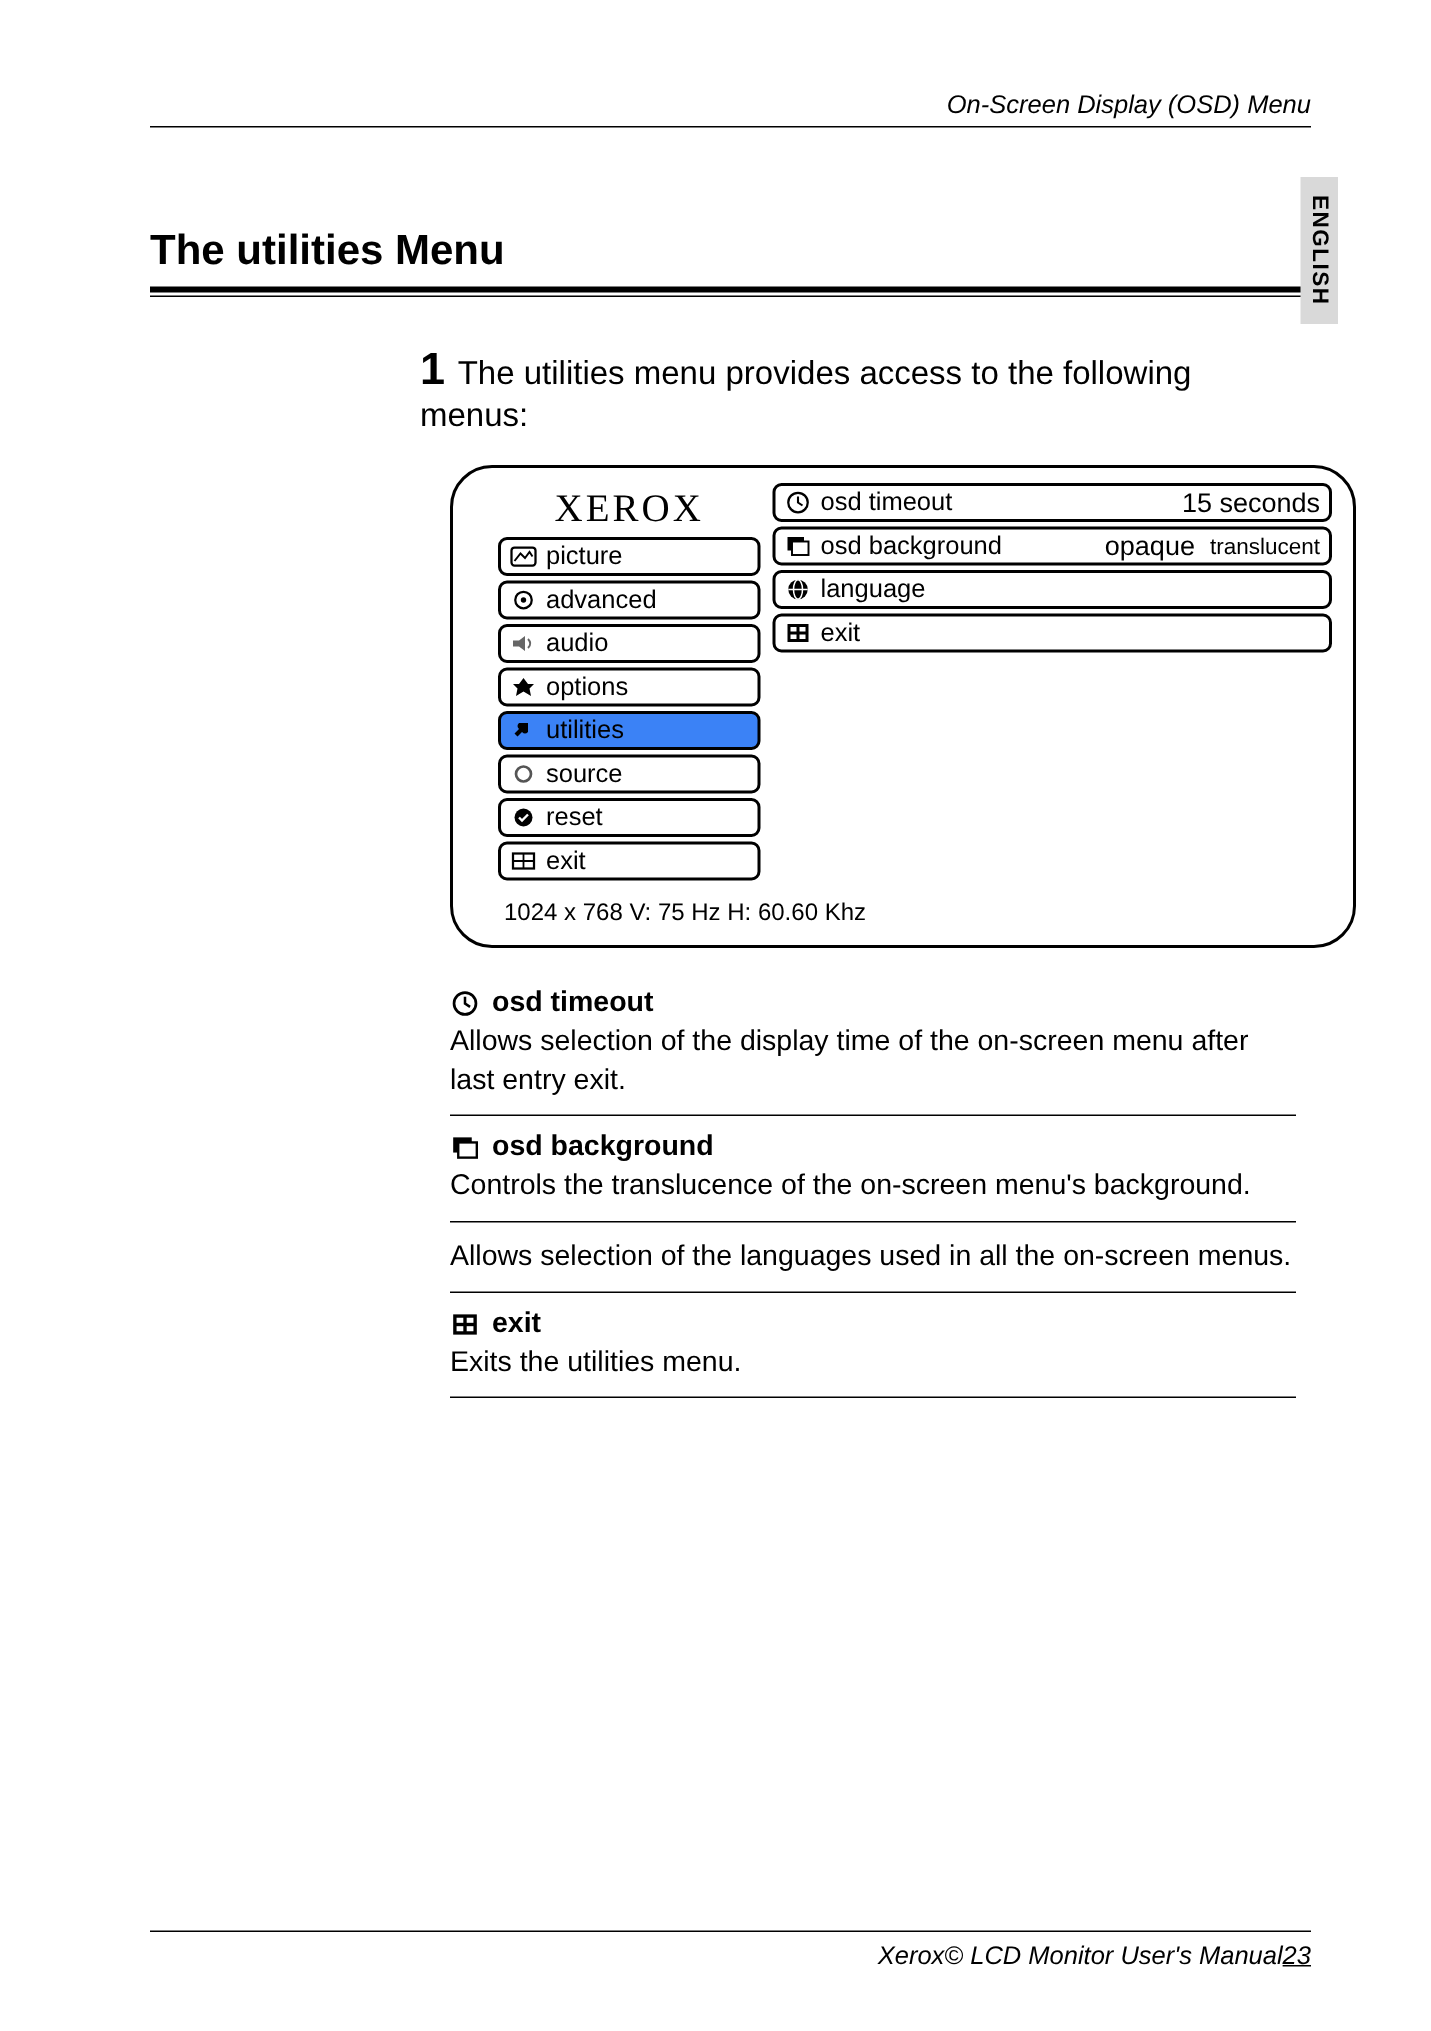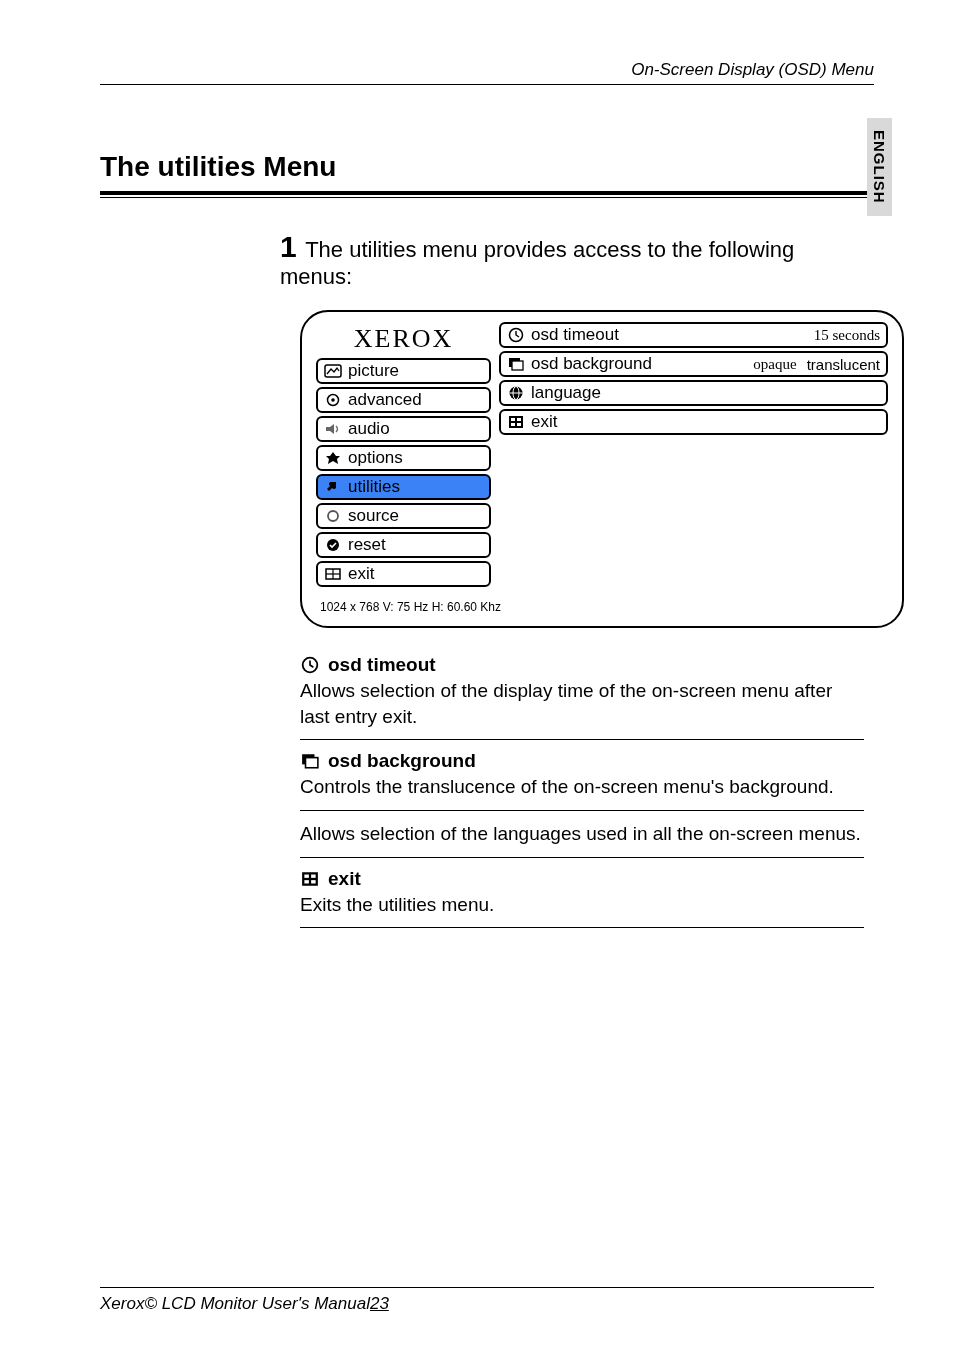--- a/index.html
+++ b/index.html
@@ -66,21 +66,21 @@
     margin-right: 4px;
   }
   .step-text {
     font-size: 22px;
     display: inline;
   }
   .osd-box {
     border: 2.5px solid #000;
     border-radius: 28px 28px 28px 28px;
     margin: 14px 0 26px 20px;
-    padding: 10px 14px 12px 14px;
+    padding: 10px 14px 12px 30px;
     width: 604px;
   }
   .osd-inner {
     display: flex;
     gap: 8px;
   }
   .left-col {
     width: 175px;
   }
   .brand {
@@ -105,24 +105,24 @@
   .menu-item.selected {
     background: #3b82f6;
   }
   .right-col {
     flex: 1;
   }
   .right-item {
     justify-content: flex-start;
   }
   .right-item .lbl { flex: 0 0 auto; }
-  .right-item .val { margin-left: auto; font-size: 15px; font-family: Liberation Serif, serif; }
+  .right-item .val { margin-left: auto; font-size: 18px; }
   .right-item .val2 { margin-left: 4px; font-size: 15px; }
   .status-line {
-    font-size: 12px;
+    font-size: 16px;
     margin-top: 10px;
     margin-left: 4px;
   }
   .icon {
     width: 18px;
     height: 16px;
     display: inline-flex;
     align-items: center;
     justify-content: center;
     font-size: 14px;
@@ -151,21 +151,21 @@
     line-height: 1.35;
   }
   .footer {
     position: absolute;
     bottom: 40px;
     left: 100px;
     right: 80px;
     border-top: 1px solid #000;
     padding-top: 6px;
     display: flex;
-    justify-content: flex-start;
+    justify-content: flex-end;
     font-style: italic;
     font-size: 17px;
   }
   .footer .pagenum { font-style: italic; text-decoration: underline; }
 </style>
 </head>
 <body>
 
 <div class="page">
   <div class="header-row">

